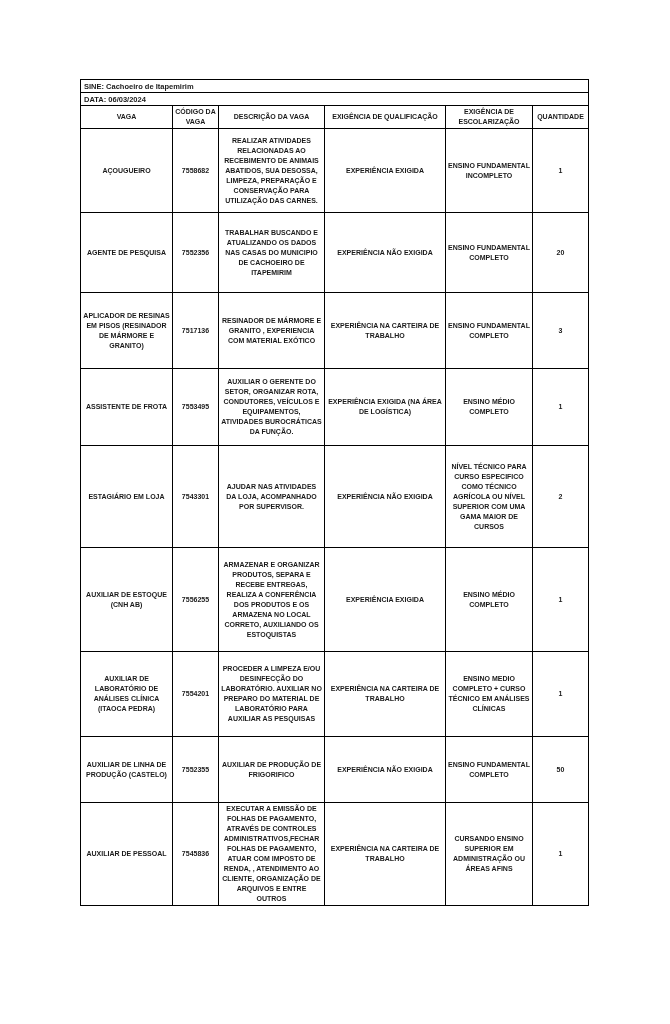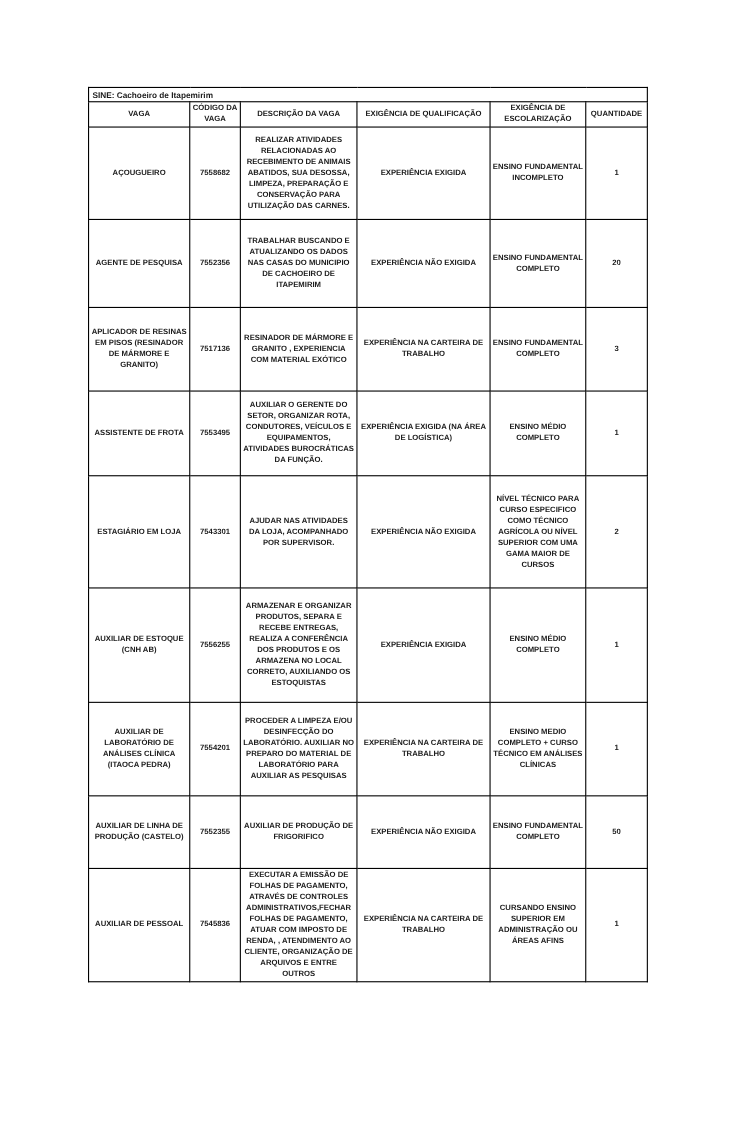--- a/index.html
+++ b/index.html
@@ -58,20 +58,23 @@
       <col style="width:92px">
       <col style="width:46px">
       <col style="width:106px">
       <col style="width:121px">
       <col style="width:87px">
       <col style="width:56px">
     </colgroup>
     <tbody>
       <tr class="meta-row">
         <td colspan="6">SINE: Cachoeiro de Itapemirim</td>
+      </tr>
+      <tr class="meta-row">
+        <td colspan="6">DATA: 06/03/2024</td>
       </tr>
       <tr class="header-row">
         <th>VAGA</th>
         <th>CÓDIGO DA VAGA</th>
         <th>DESCRIÇÃO DA VAGA</th>
         <th>EXIGÊNCIA DE QUALIFICAÇÃO</th>
         <th>EXIGÊNCIA DE ESCOLARIZAÇÃO</th>
         <th>QUANTIDADE</th>
       </tr>
 

